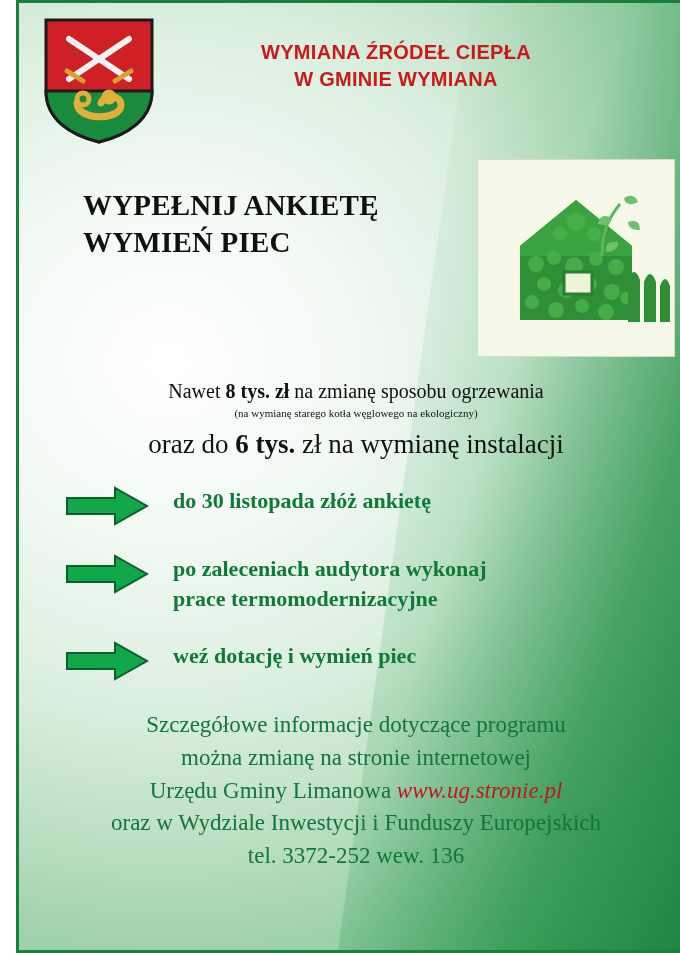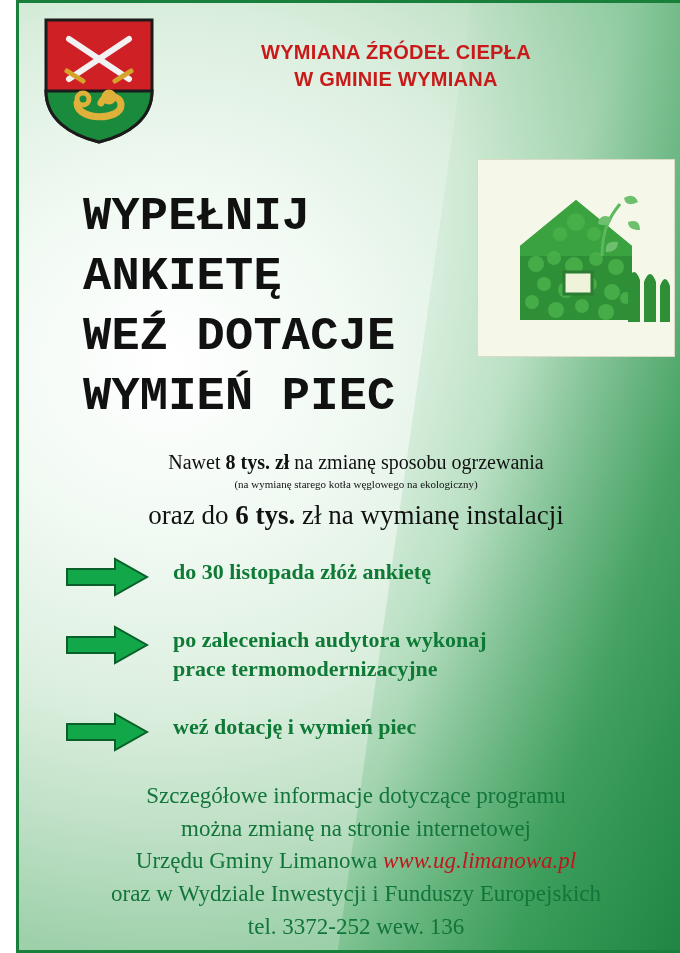--- a/index.html
+++ b/index.html
@@ -65,23 +65,23 @@
 
   
   .hero {
     display: flex;
     align-items: flex-start;
     margin-top: 14px;
     padding: 0 18px 0 24px;
   }
   .headline {
     flex: 1;
-    font-family: Liberation Mono, monospace;
+    font-family: Liberation Serif, serif;
     font-weight: bold;
-    font-size: 47px;
+    font-size: 29px;
     line-height: 1.28;
     color: #111111;
     padding-top: 28px;
     padding-left: 40px;
     letter-spacing: 0.2px;
   }
   .photo {
     flex: 0 0 auto;
     width: 196px;
     height: 196px;
@@ -183,21 +183,20 @@
 
     <div class="header-title">
       <div>WYMIANA ŹRÓDEŁ CIEPŁA</div>
       <div>W GMINIE WYMIANA</div>
     </div>
   </div>
 
   <div class="hero">
     <div class="headline">
       <div>WYPEŁNIJ ANKIETĘ</div>
-      <div>WEŹ DOTACJE</div>
       <div>WYMIEŃ PIEC</div>
     </div>
 
     <div class="photo">
       <svg viewBox="0 0 196 196" width="196" height="196" xmlns="http://www.w3.org/2000/svg">
         <rect x="0" y="0" width="196" height="196" fill="#f5f7e8"></rect>
 
         <path d="M42 86 L98 40 L154 86 L154 160 L42 160 Z" fill="#2f8f36"></path>
         <path d="M42 86 L98 40 L154 86 L154 96 L42 96 Z" fill="#3aa33f"></path>
 
@@ -278,19 +277,19 @@
         </svg>
       </span>
       <span class="step-text">weź dotację i wymień piec</span>
     </div>
   </div>
 
   <div class="footer">
     <div>Szczegółowe informacje dotyczące programu</div>
     <div>można zmianę na stronie internetowej</div>
     <div>
-      <span>Urzędu Gminy Limanowa </span><span class="url">www.ug.limanowa.pl</span>
+      <span>Urzędu Gminy Limanowa </span><span class="url">www.ug.stronie.pl</span>
     </div>
     <div>oraz w Wydziale Inwestycji i Funduszy Europejskich</div>
     <div>tel. 3372-252 wew. 136</div>
   </div>
 
 </div>
 
 </body></html>

